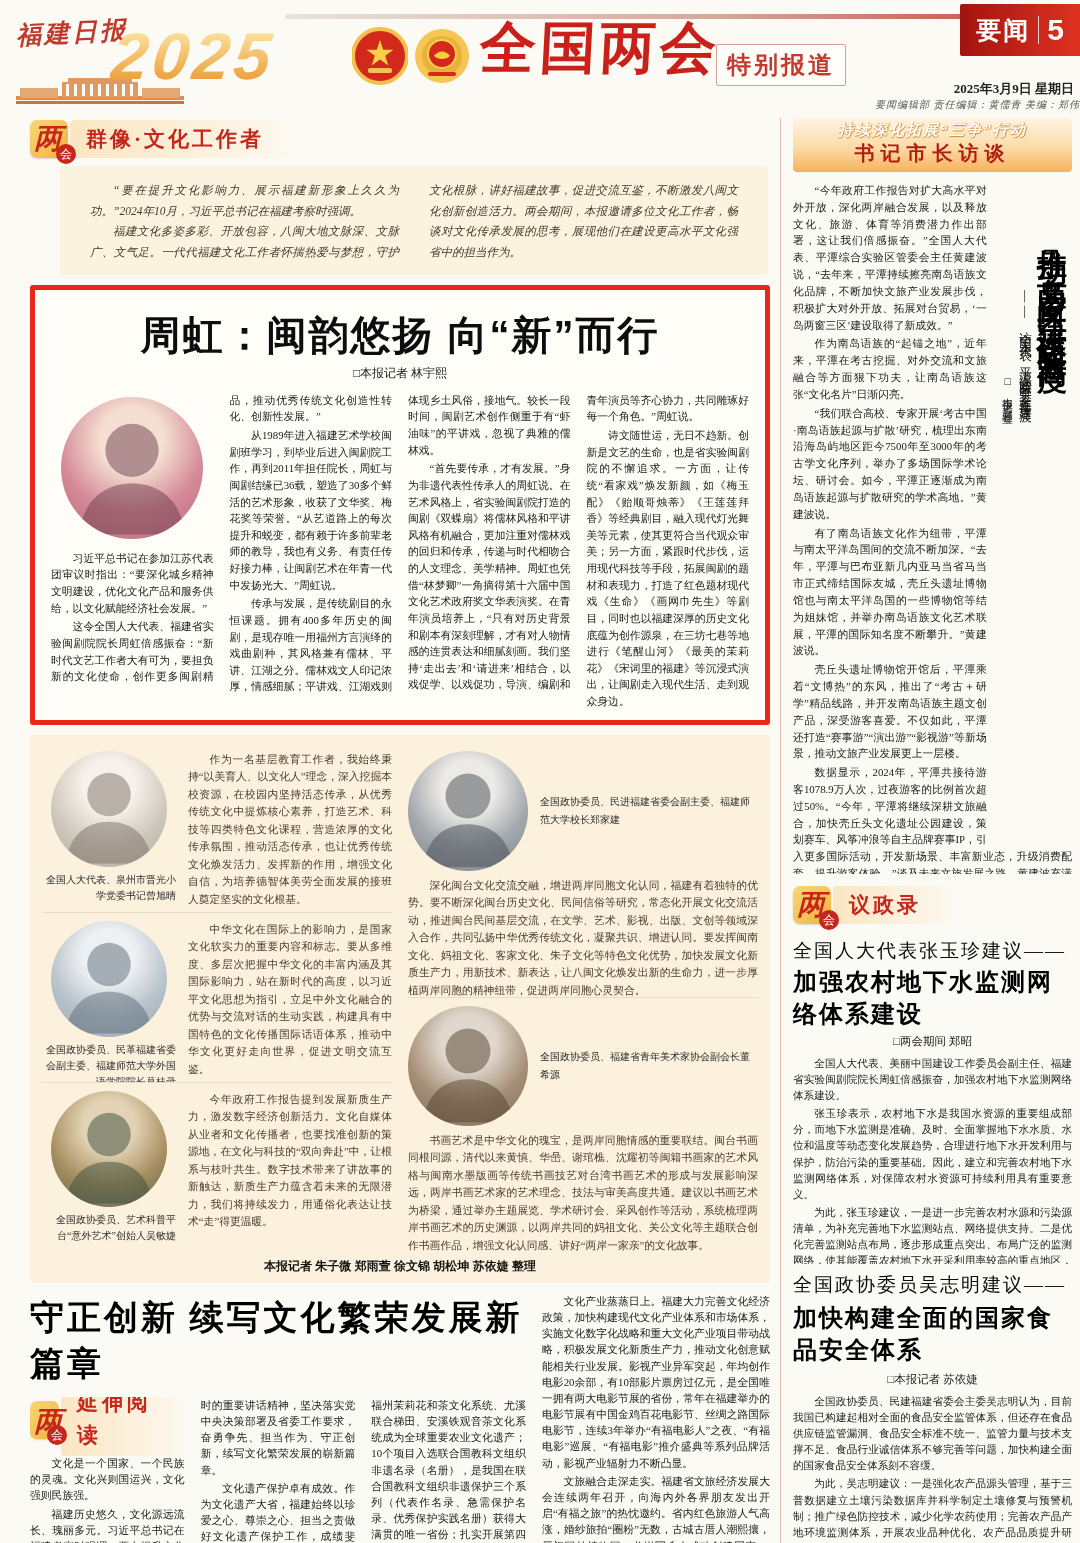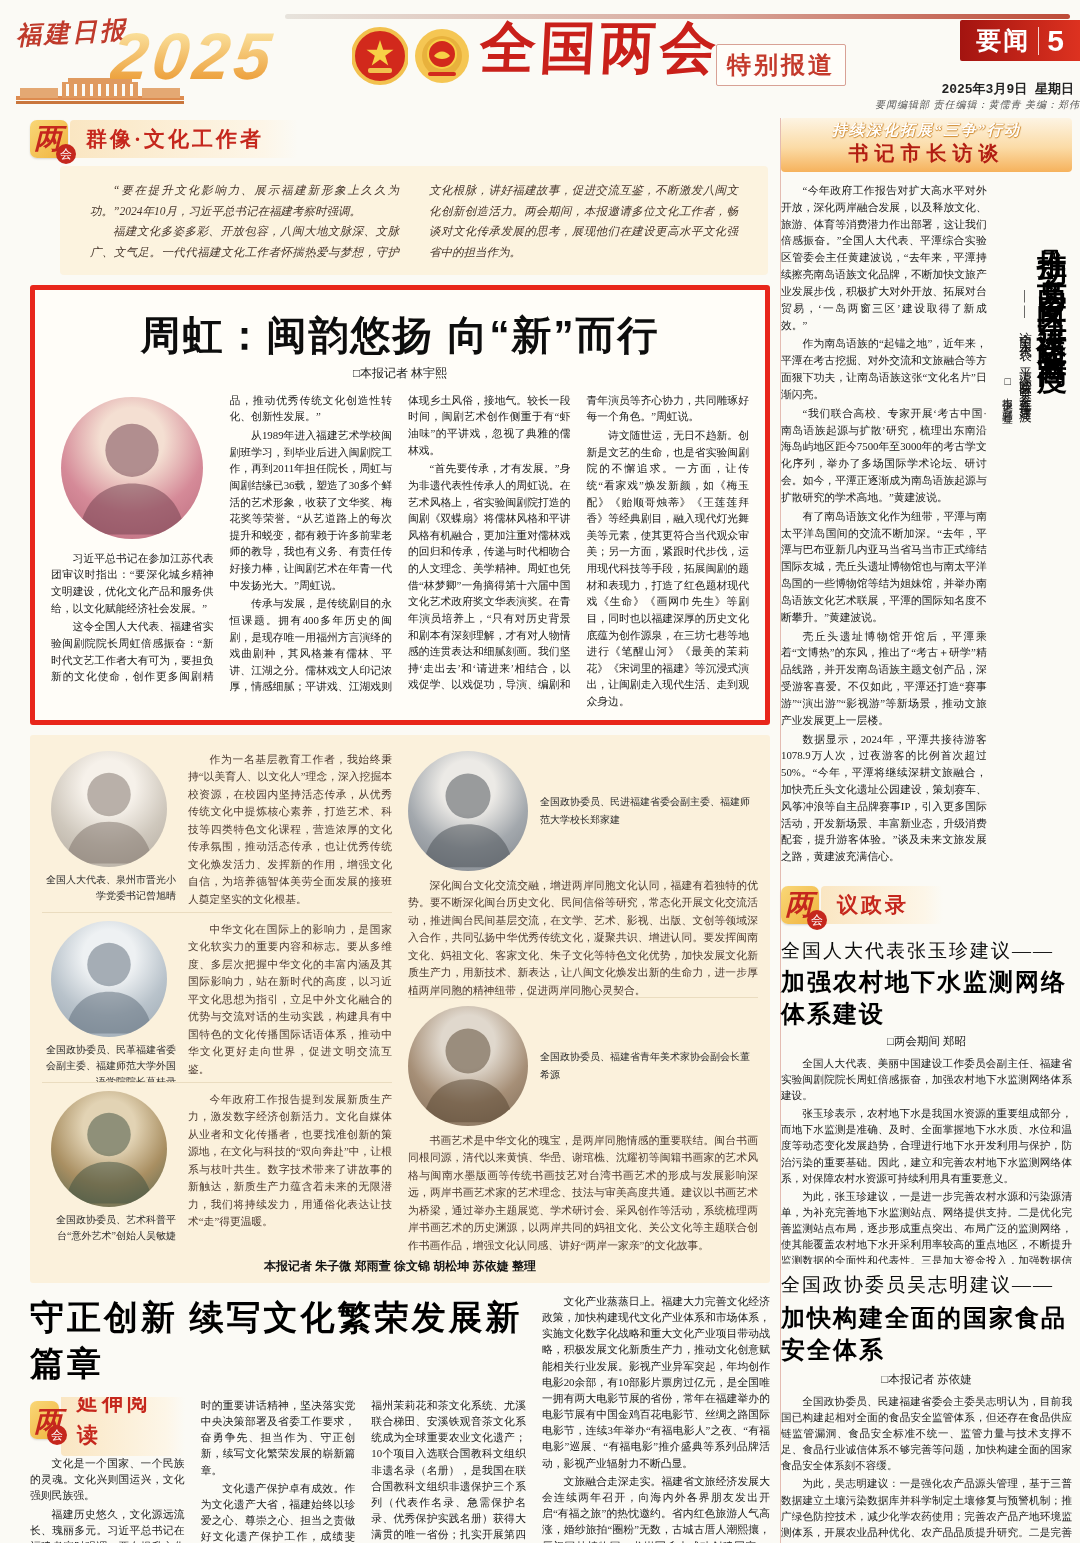--- a/index.html
+++ b/index.html
@@ -18,33 +18,33 @@
          font-size:66px;font-weight:bold;font-style:italic;letter-spacing:4px;
          background:linear-gradient(180deg,#fadf9a 20%,#eda23f 80%);
          -webkit-background-clip:text;background-clip:text;color:transparent;transform:skewX(-6deg);}
   .emblem{position:absolute;top:26px;width:56px;height:60px;}
   .emblem-nat{left:352px;}
   .emblem-cppcc{left:414px;}
   .lianghui{position:absolute;left:480px;top:20px;color:#c9201a;font-size:56px;font-weight:bold;
             letter-spacing:4px;line-height:1;transform:skewX(-3deg);}
   .special{position:absolute;left:716px;top:44px;color:#c43a2c;font-size:24px;font-weight:bold;
            letter-spacing:3px;padding:4px 10px;border:1px solid #d8a195;border-radius:2px;background:#fffdf9;}
-  .page-tag{position:absolute;right:0;top:20px;width:120px;height:41px;display:flex;align-items:center;
+  .page-tag{position:absolute;right:0;top:4px;width:120px;height:52px;display:flex;align-items:center;
             justify-content:center;gap:8px;color:#fff;font-family:"Liberation Sans",sans-serif;
             background:linear-gradient(90deg,#a31410,#dd3220);border-radius:2px 0 0 2px;}
   .page-tag .t1{font-size:25px;font-weight:bold;letter-spacing:2px;}
   .page-tag .bar{width:1px;height:28px;background:rgba(255,255,255,.8);}
   .page-tag .t2{font-size:30px;font-weight:bold;}
-  .date-line{position:absolute;right:6px;top:80px;font-size:13px;font-weight:bold;color:#222;font-family:Liberation Mono, monospace;}
+  .date-line{position:absolute;right:6px;top:80px;font-size:13px;font-weight:bold;color:#222;}
   .editors{position:absolute;right:0;top:98px;font-size:10px;font-style:italic;color:#555;letter-spacing:1px;}
 
   
   .content{position:absolute;top:118px;left:30px;right:0;bottom:0;display:flex;}
   .left-zone{width:740px;}
-  .right-zone{flex:1;margin-left:10px;padding-left:0;padding-right:8px;
+  .right-zone{flex:1;margin-left:10px;padding-left:12px;padding-right:8px;
               border-left:1px solid #e4bcb2;display:flex;flex-direction:column;}
 
   
   .badge{display:inline-flex;align-items:center;height:42px;}
   .badge-icon{position:relative;width:38px;height:38px;background:linear-gradient(135deg,#f9d777,#f0b33e);
               border-radius:7px;box-shadow:0 1px 2px rgba(0,0,0,.15);}
   .badge-liang{position:absolute;left:4px;top:0px;color:#c5271d;font-size:28px;font-weight:bold;font-style:italic;}
   .badge-seal{position:absolute;right:-8px;bottom:-6px;width:20px;height:20px;border-radius:50%;
               background:#c5271d;color:#fff;font-size:12px;line-height:20px;text-align:center;}
   .badge-label{margin-left:2px;background:linear-gradient(90deg,#fae6c2,#fdf6e8 85%,rgba(253,246,232,0));

